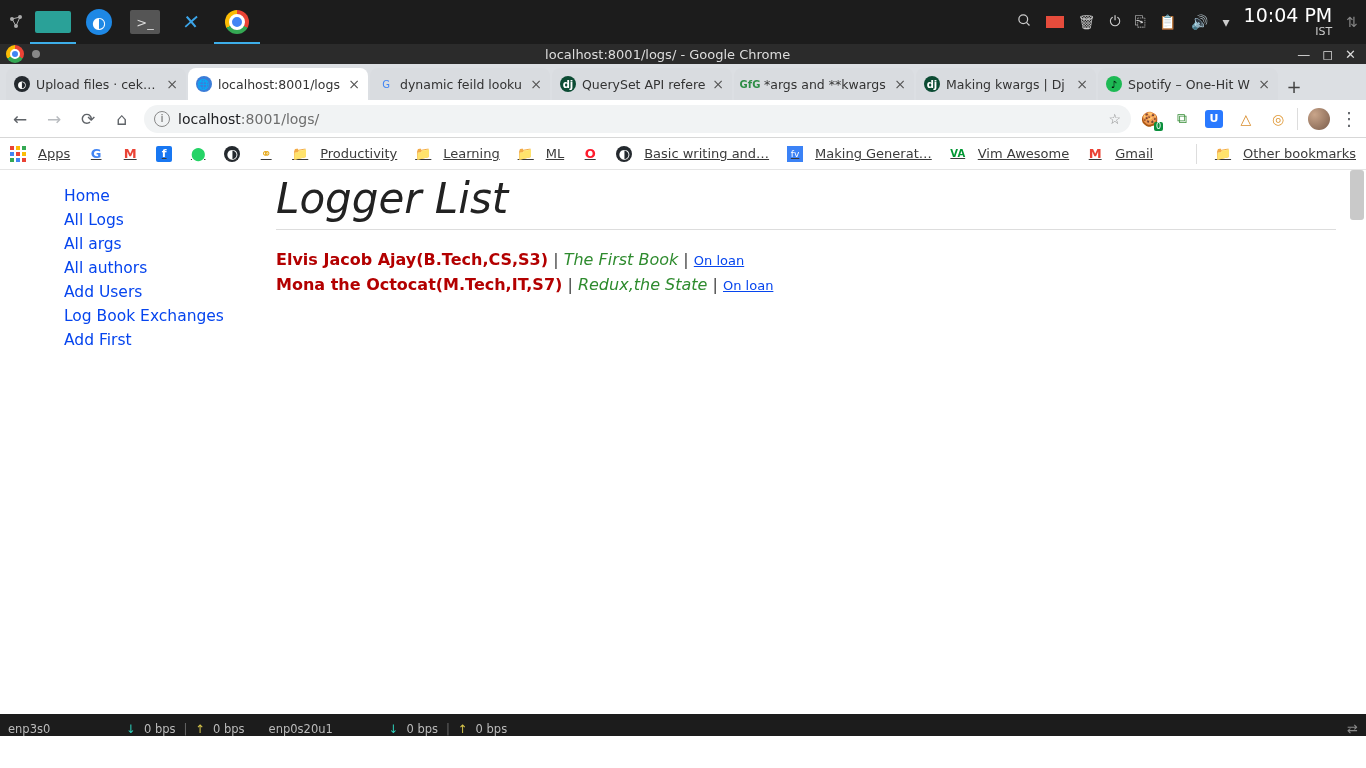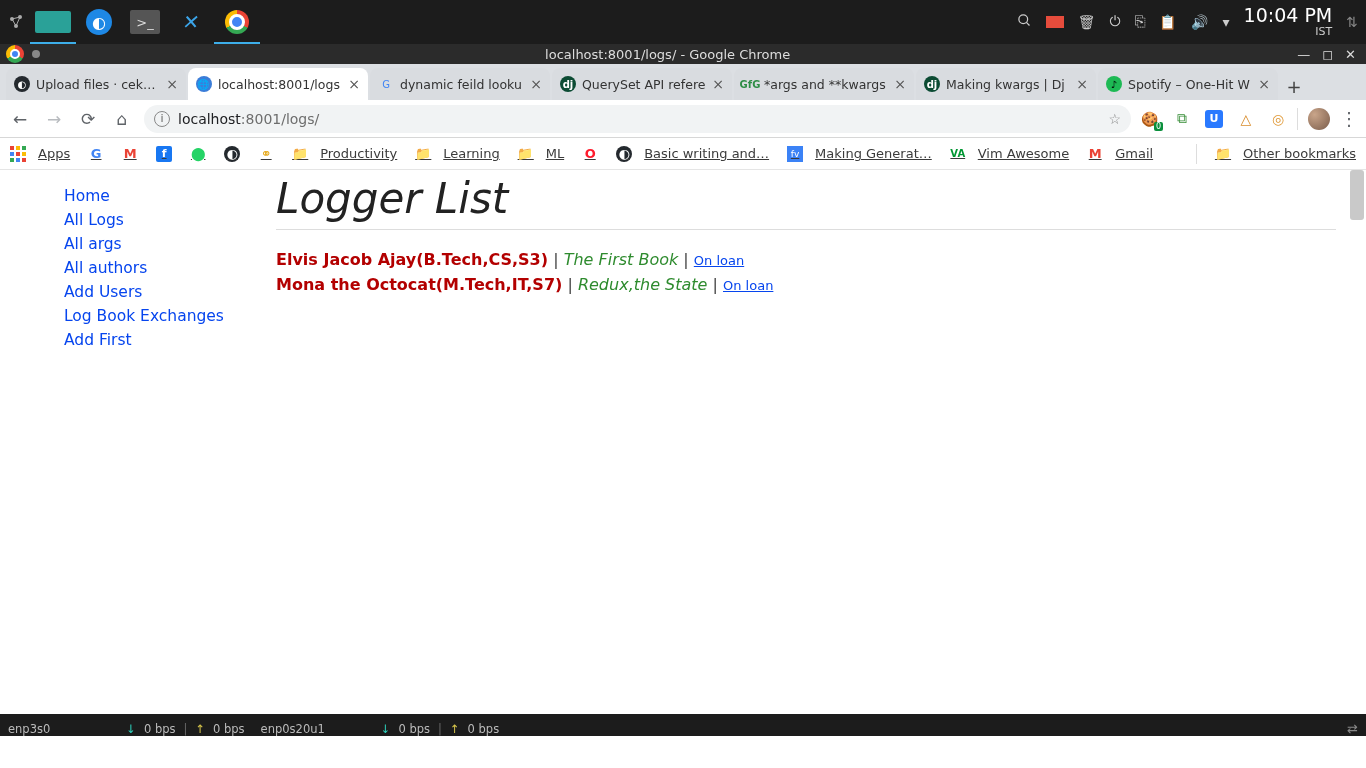--- a/index.html
+++ b/index.html
@@ -328,21 +328,21 @@
 </div>
 
 <div class="bottombar">
   <span>enp3s0</span>
   <span style="width:60px"></span>
   <span class="cy">↓</span>
   <span>0 bps</span>
   <span class="sep">|</span>
   <span class="yl">↑</span>
   <span>0 bps</span>
-  <span style="margin-left:8px">enp0s20u1</span>
+  <span style="margin-left:16px">enp0s20u1</span>
   <span style="width:40px"></span>
   <span class="cy">↓</span>
   <span>0 bps</span>
   <span class="sep">|</span>
   <span class="yl">↑</span>
   <span>0 bps</span>
   <div class="grow"></div>
   <span class="tog">⇄</span>
 </div>
 

